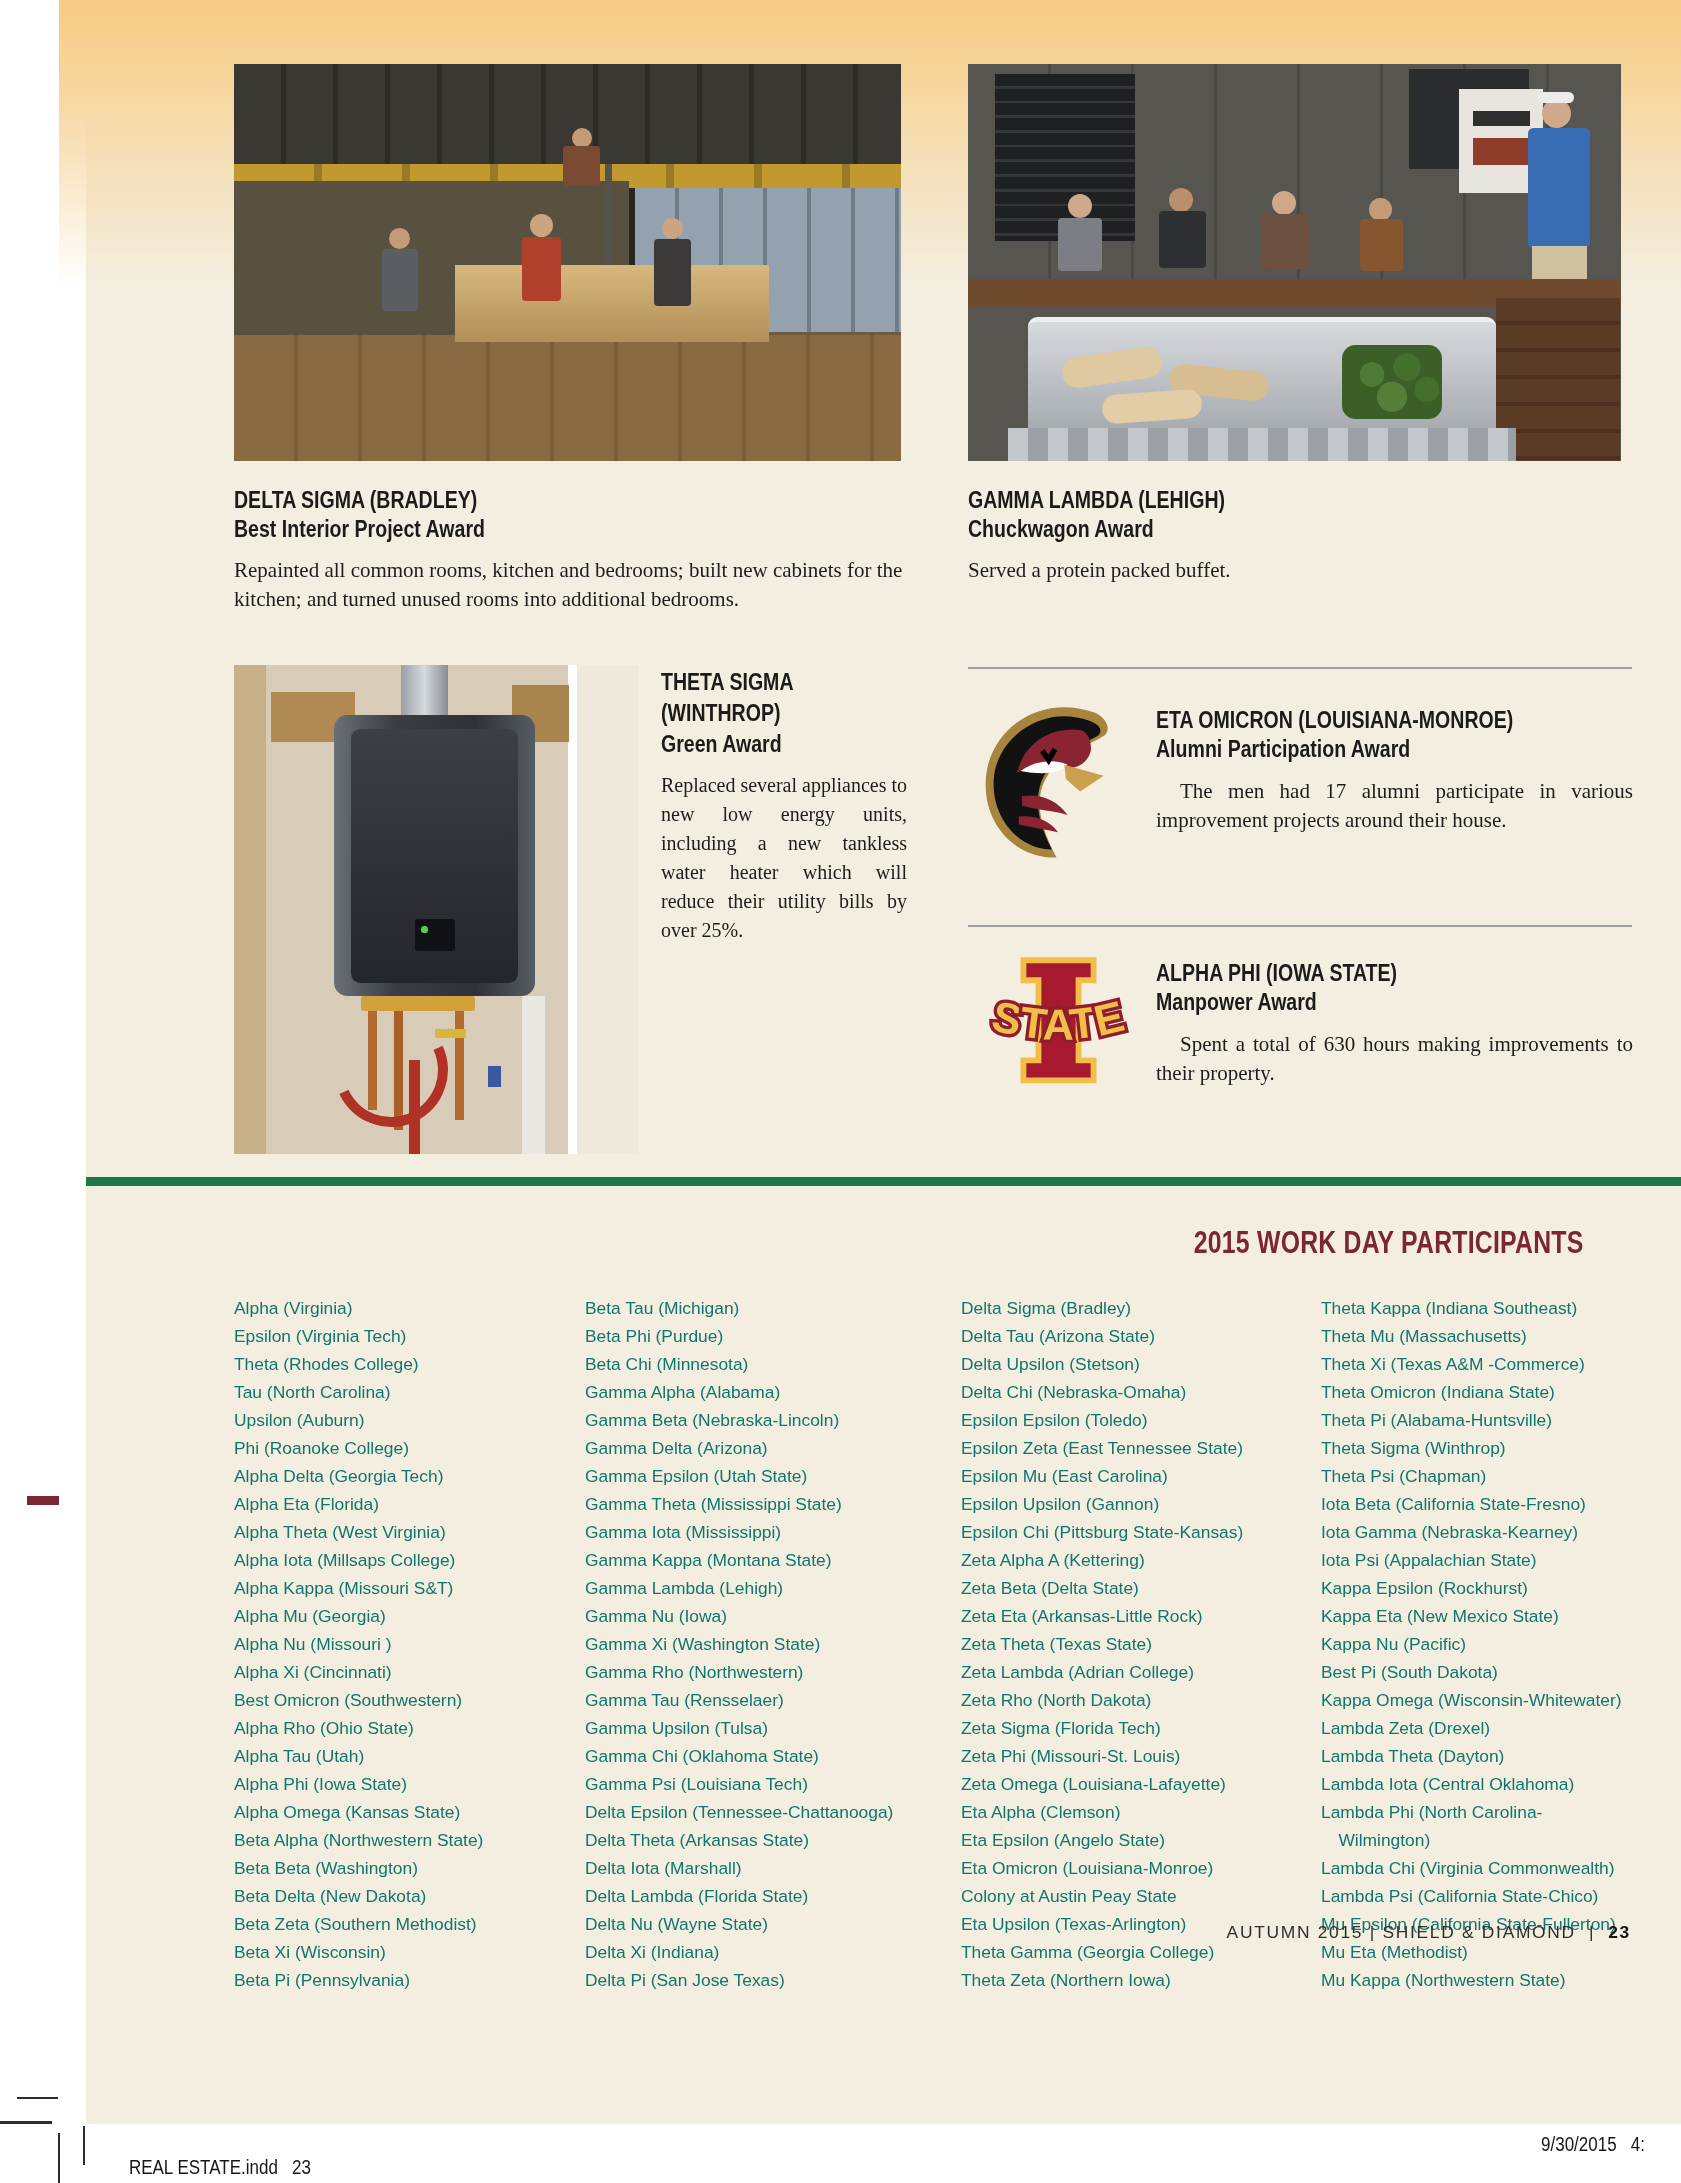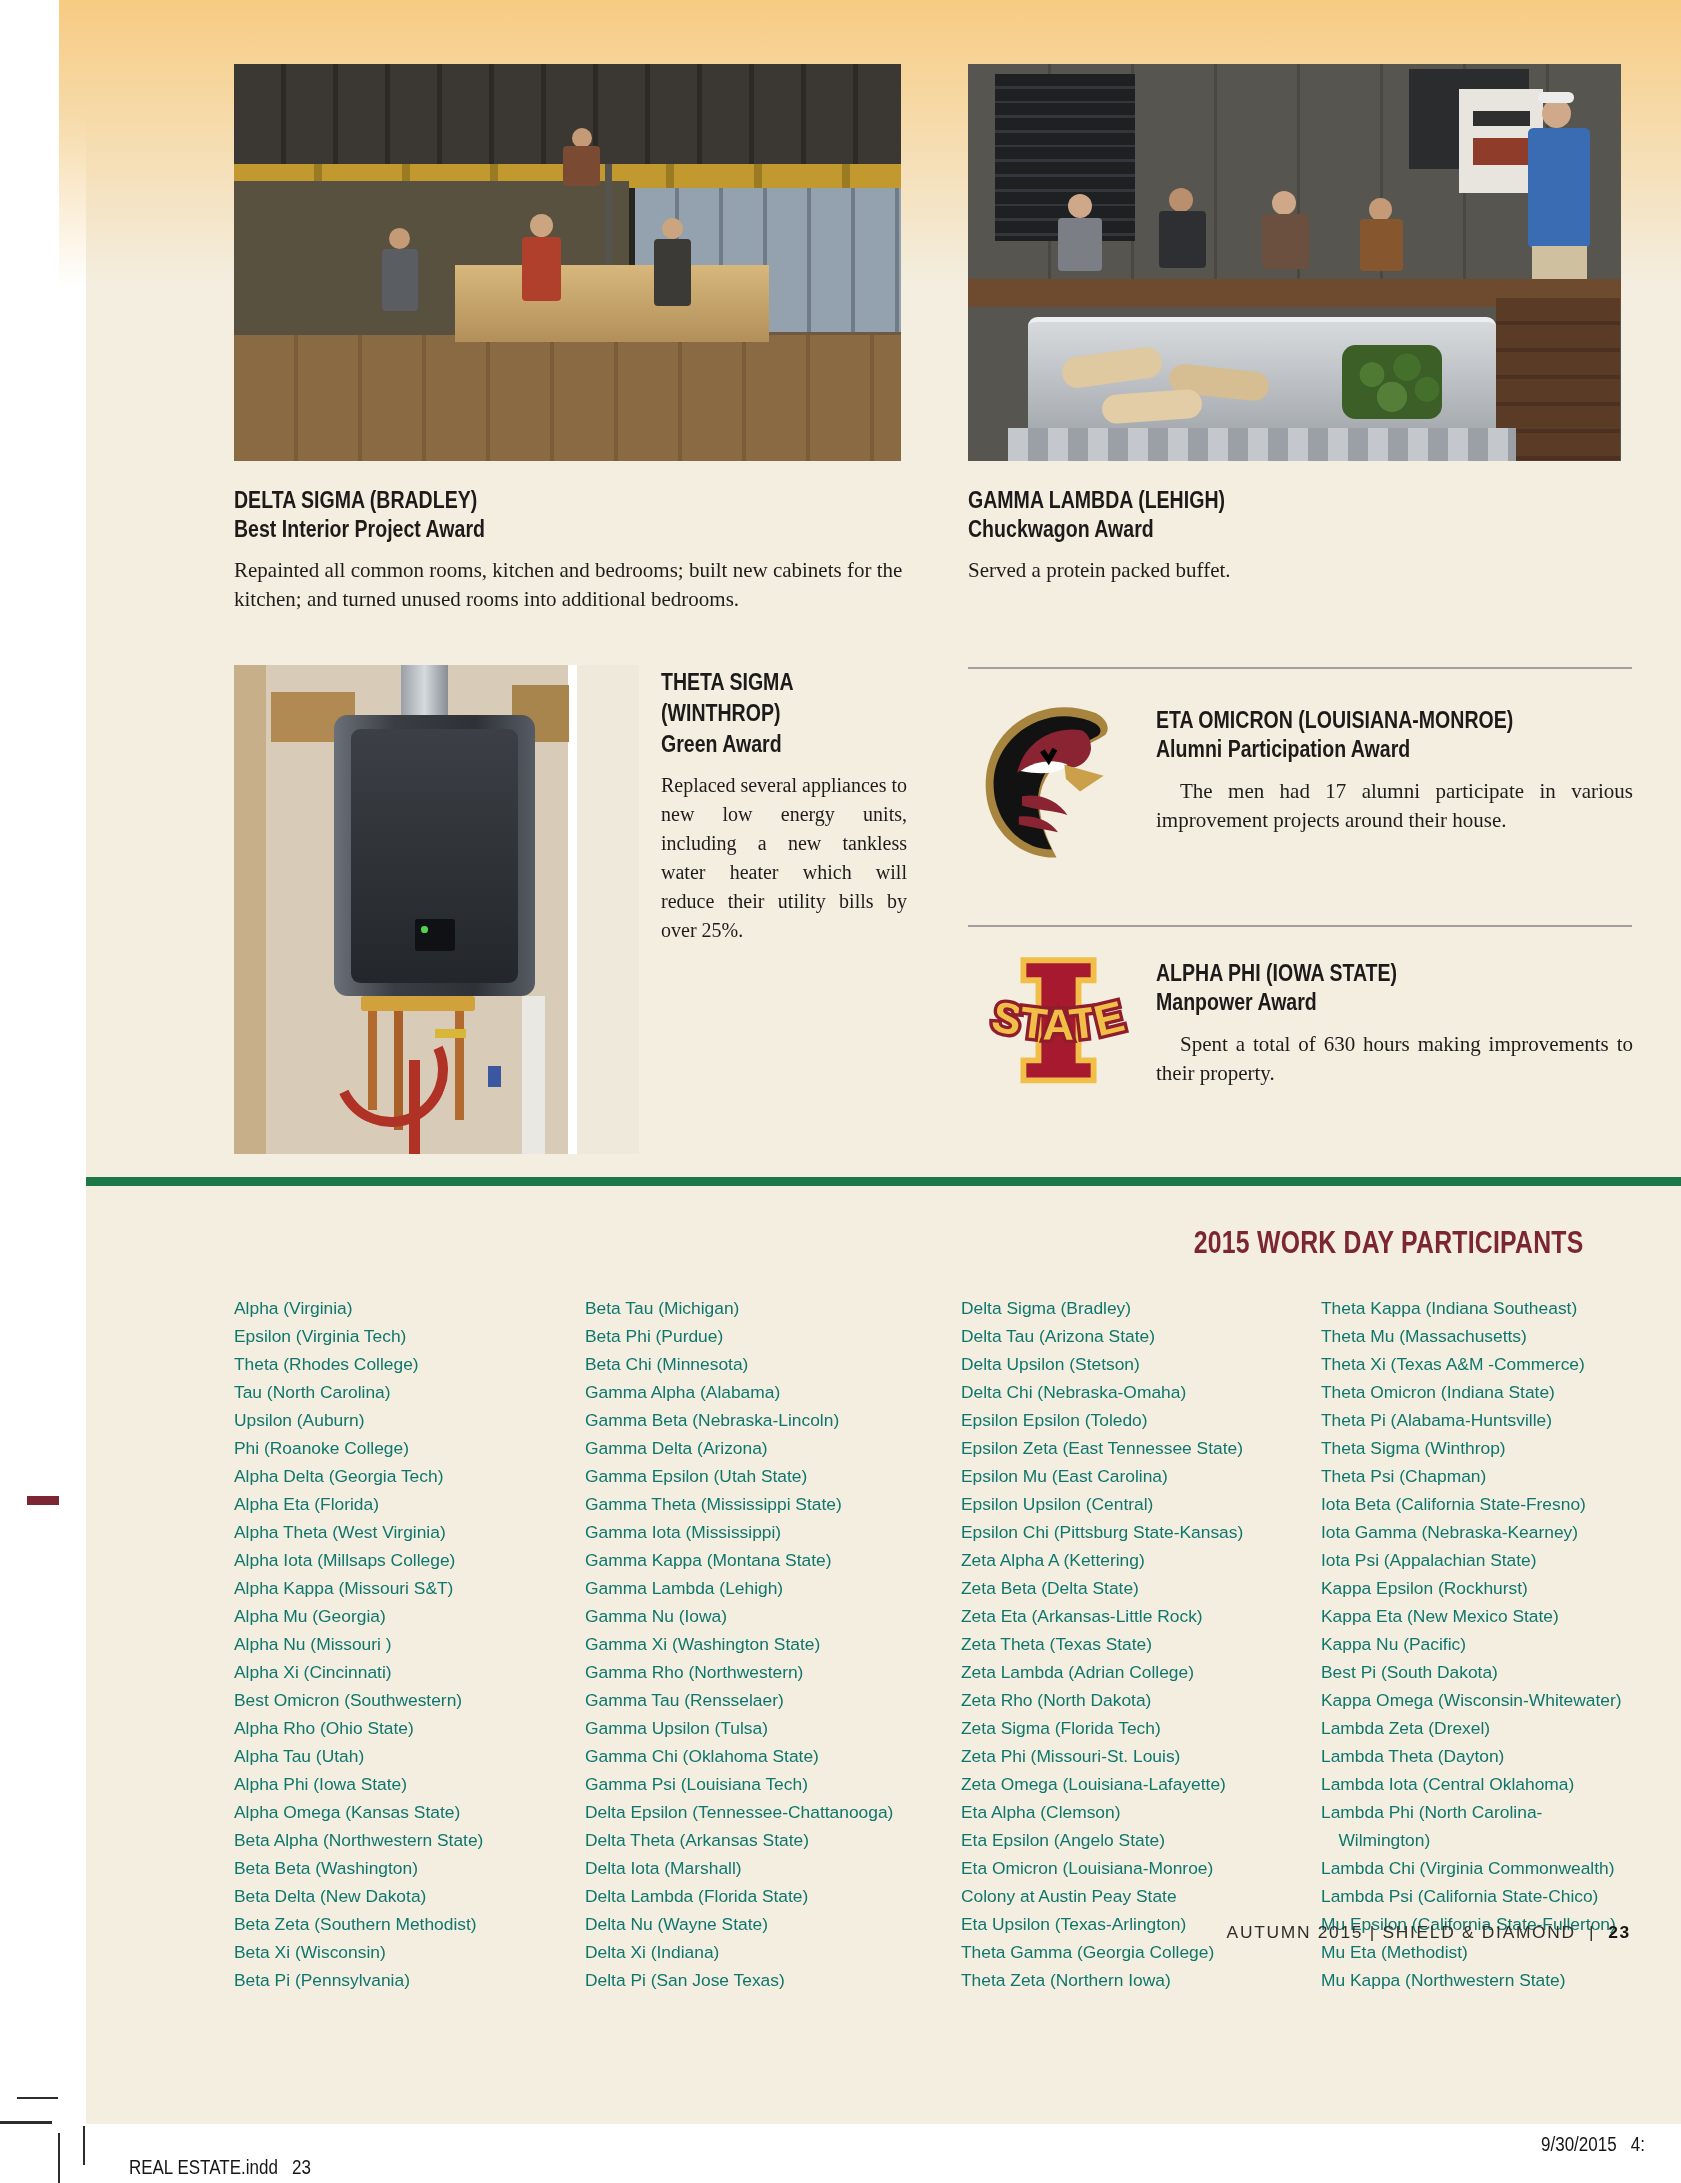--- a/index.html
+++ b/index.html
@@ -228,21 +228,21 @@
       <div>Delta Pi (San Jose Texas)</div>
     </div>
   <div class="abs pcol" style="left:961px;top:1294px;">
       <div>Delta Sigma (Bradley)</div>
       <div>Delta Tau (Arizona State)</div>
       <div>Delta Upsilon (Stetson)</div>
       <div>Delta Chi (Nebraska-Omaha)</div>
       <div>Epsilon Epsilon (Toledo)</div>
       <div>Epsilon Zeta (East Tennessee State)</div>
       <div>Epsilon Mu (East Carolina)</div>
-      <div>Epsilon Upsilon (Central)</div>
+      <div>Epsilon Upsilon (Gannon)</div>
       <div>Epsilon Chi (Pittsburg State-Kansas)</div>
       <div>Zeta Alpha A (Kettering)</div>
       <div>Zeta Beta (Delta State)</div>
       <div>Zeta Eta (Arkansas-Little Rock)</div>
       <div>Zeta Theta (Texas State)</div>
       <div>Zeta Lambda (Adrian College)</div>
       <div>Zeta Rho (North Dakota)</div>
       <div>Zeta Sigma (Florida Tech)</div>
       <div>Zeta Phi (Missouri-St. Louis)</div>
       <div>Zeta Omega (Louisiana-Lafayette)</div>

